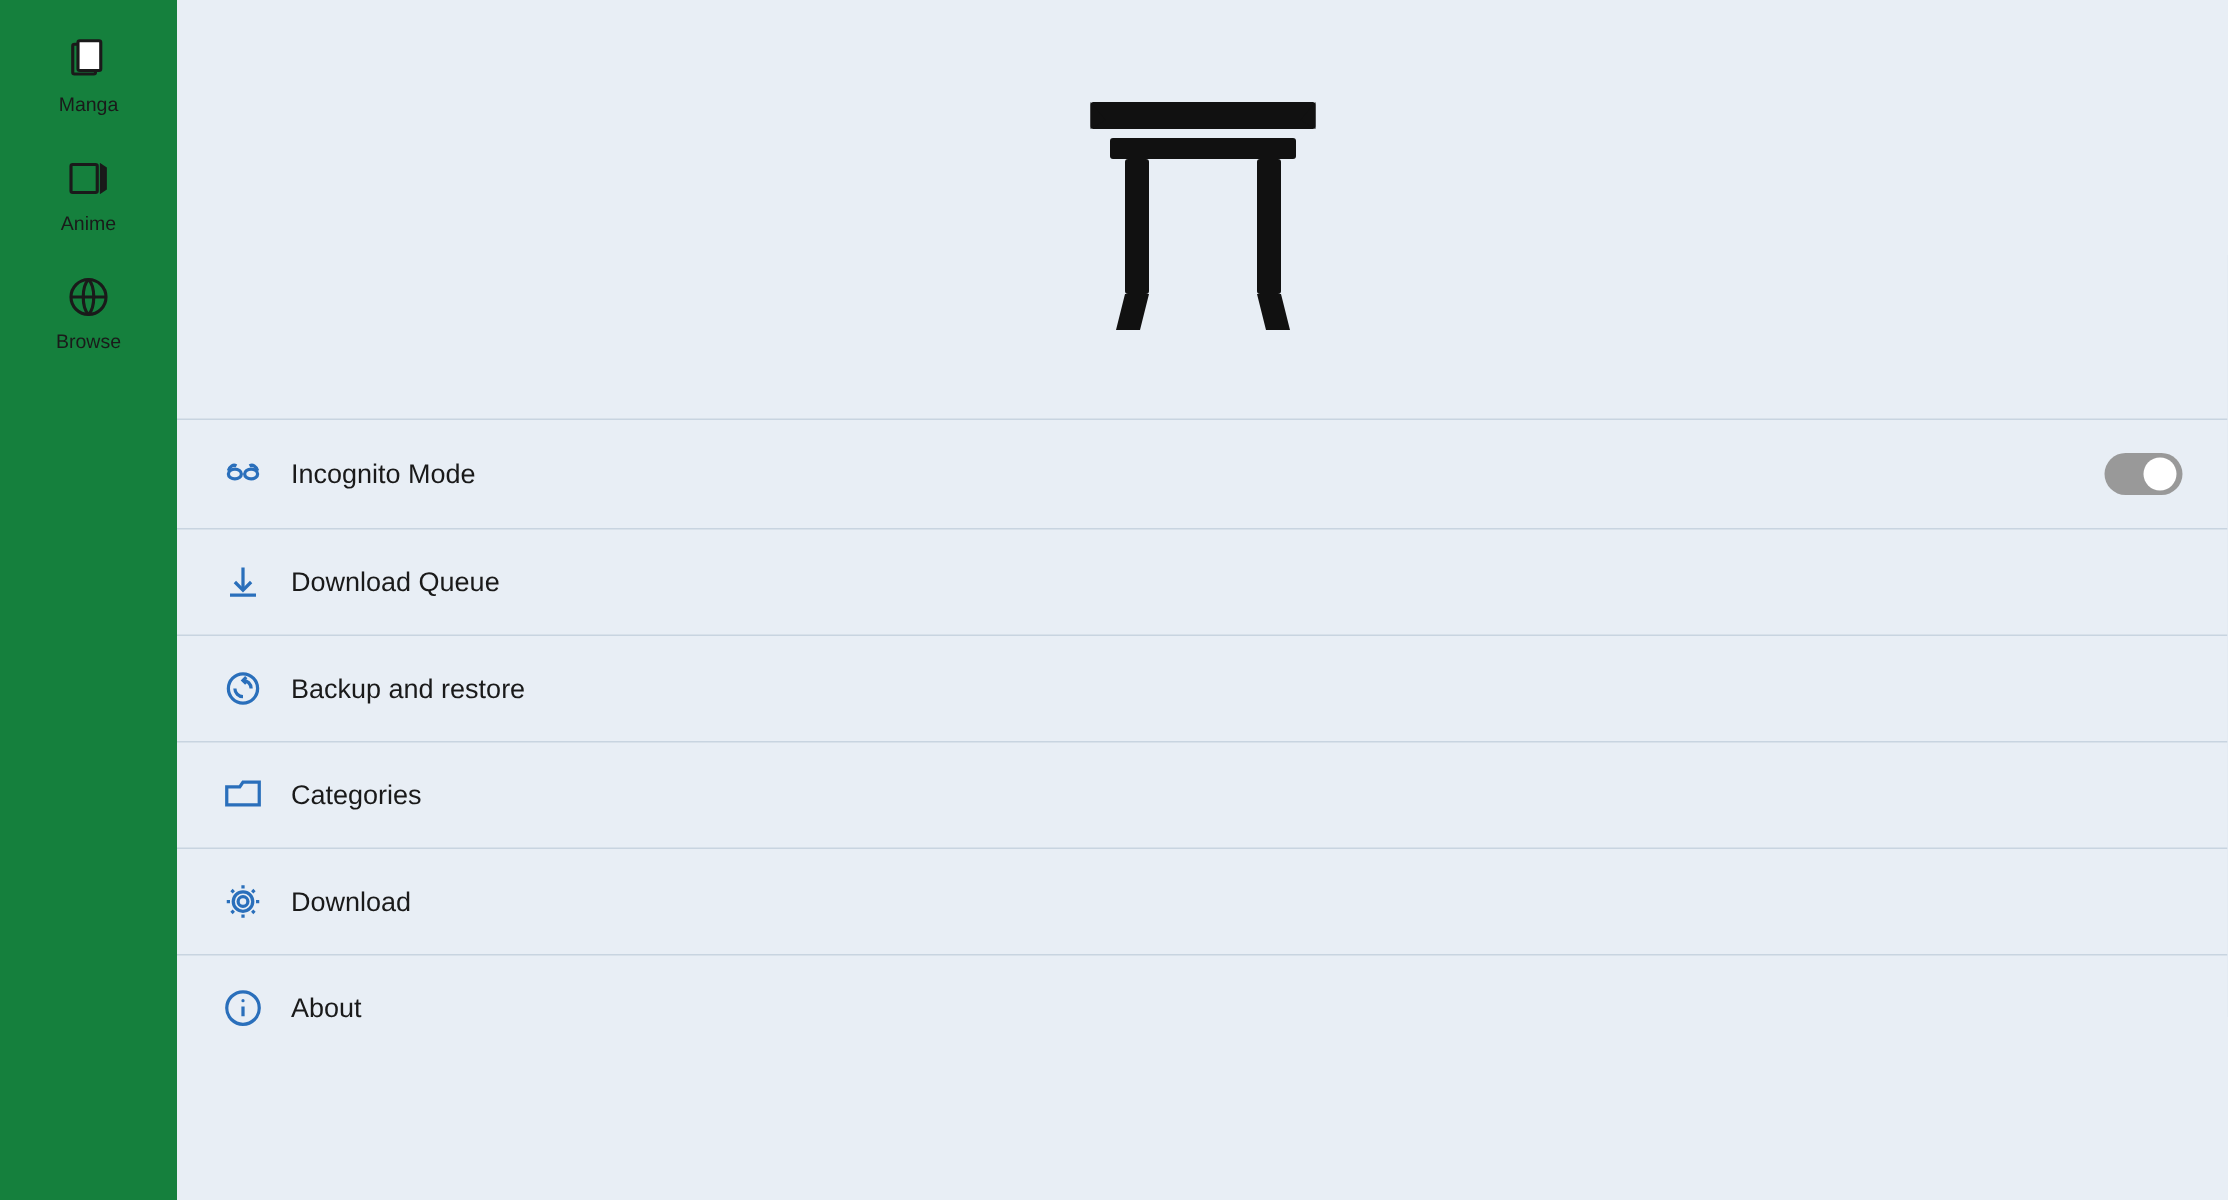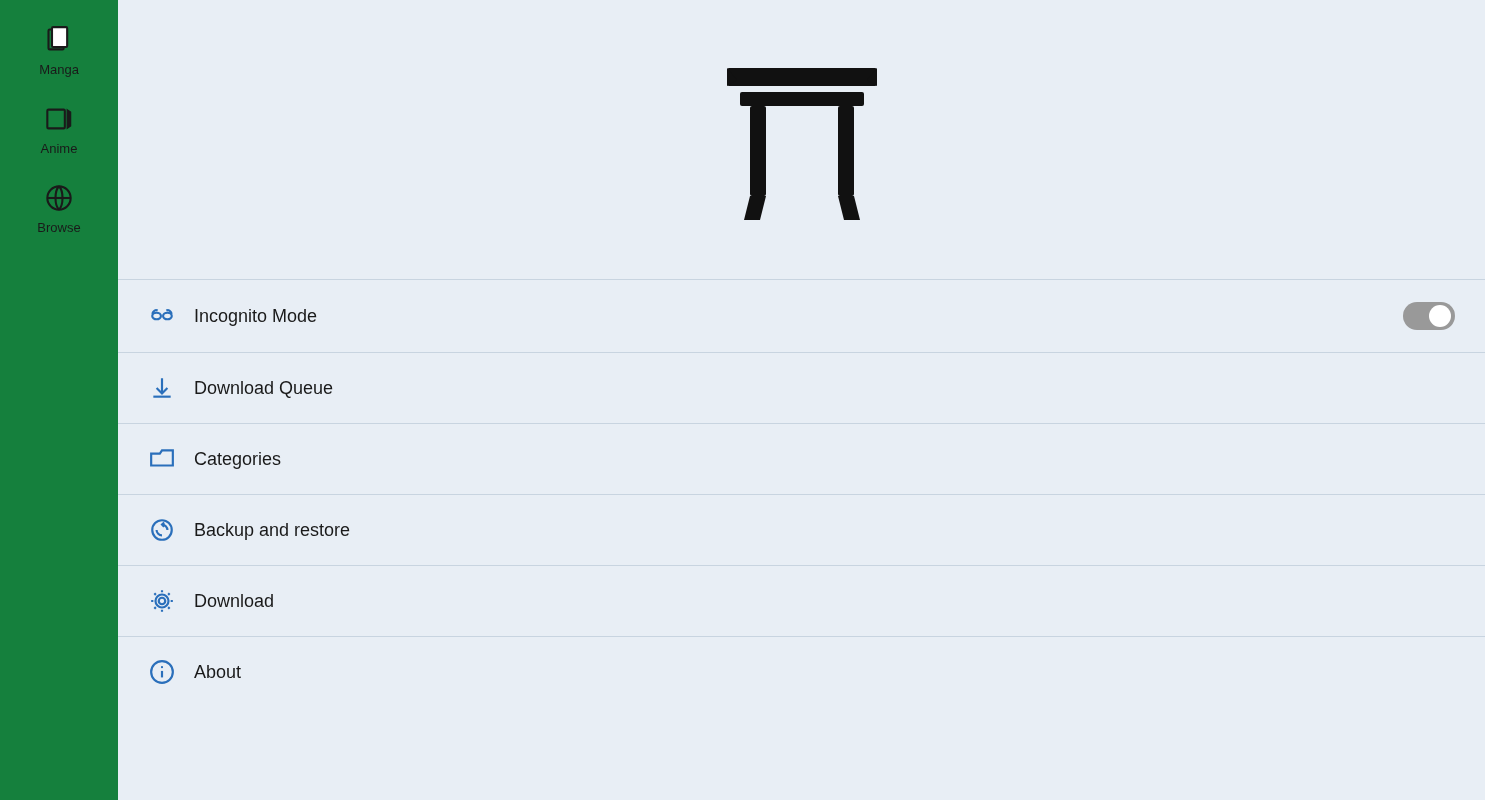--- a/index.html
+++ b/index.html
@@ -242,38 +242,38 @@
           <polyline points="7,12 12,17 17,12"></polyline>
           <line x1="4" y1="20" x2="20" y2="20"></line>
         </svg>
       </span>
       <span class="menu-label">Download Queue</span>
     </div>
 
     <div class="menu-item">
       <span class="menu-icon">
         <svg class="svg-icon" viewBox="0 0 24 24" fill="none" stroke="#2a6fbb" stroke-width="2">
-          <path d="M2,7 L10,7 L12,4 L22,4 L22,18 L2,18 Z"></path>
-        </svg>
-      </span>
-      <span class="menu-label">Categories</span>
-    </div>
-
-    <div class="menu-item">
-      <span class="menu-icon">
-        <svg class="svg-icon" viewBox="0 0 24 24" fill="none" stroke="#2a6fbb" stroke-width="2">
           <circle cx="12" cy="12" r="9"></circle>
           <path d="M12,7 A5,5 0 0,1 17,12"></path>
           <polyline points="14,5 12,7 14,9"></polyline>
           <path d="M7,12 A5,5 0 0,0 12,17"></path>
         </svg>
       </span>
       <span class="menu-label">Backup and restore</span>
     </div>
 
+    <div class="menu-item">
+      <span class="menu-icon">
+        <svg class="svg-icon" viewBox="0 0 24 24" fill="none" stroke="#2a6fbb" stroke-width="2">
+          <path d="M2,7 L10,7 L12,4 L22,4 L22,18 L2,18 Z"></path>
+        </svg>
+      </span>
+      <span class="menu-label">Categories</span>
+    </div>
+
   </div>
 
   <div class="menu-section-lower">
 
     <div class="menu-item">
       <span class="menu-icon">
         <svg class="svg-icon" viewBox="0 0 24 24" fill="none" stroke="#2a6fbb" stroke-width="2">
           <circle cx="12" cy="12" r="3"></circle>
           <path d="M12,2 L12,4 M12,20 L12,22 M2,12 L4,12 M20,12 L22,12 M4.93,4.93 L6.34,6.34 M17.66,17.66 L19.07,19.07 M4.93,19.07 L6.34,17.66 M17.66,6.34 L19.07,4.93"></path>
           <circle cx="12" cy="12" r="6" stroke-dasharray="none"></circle>

